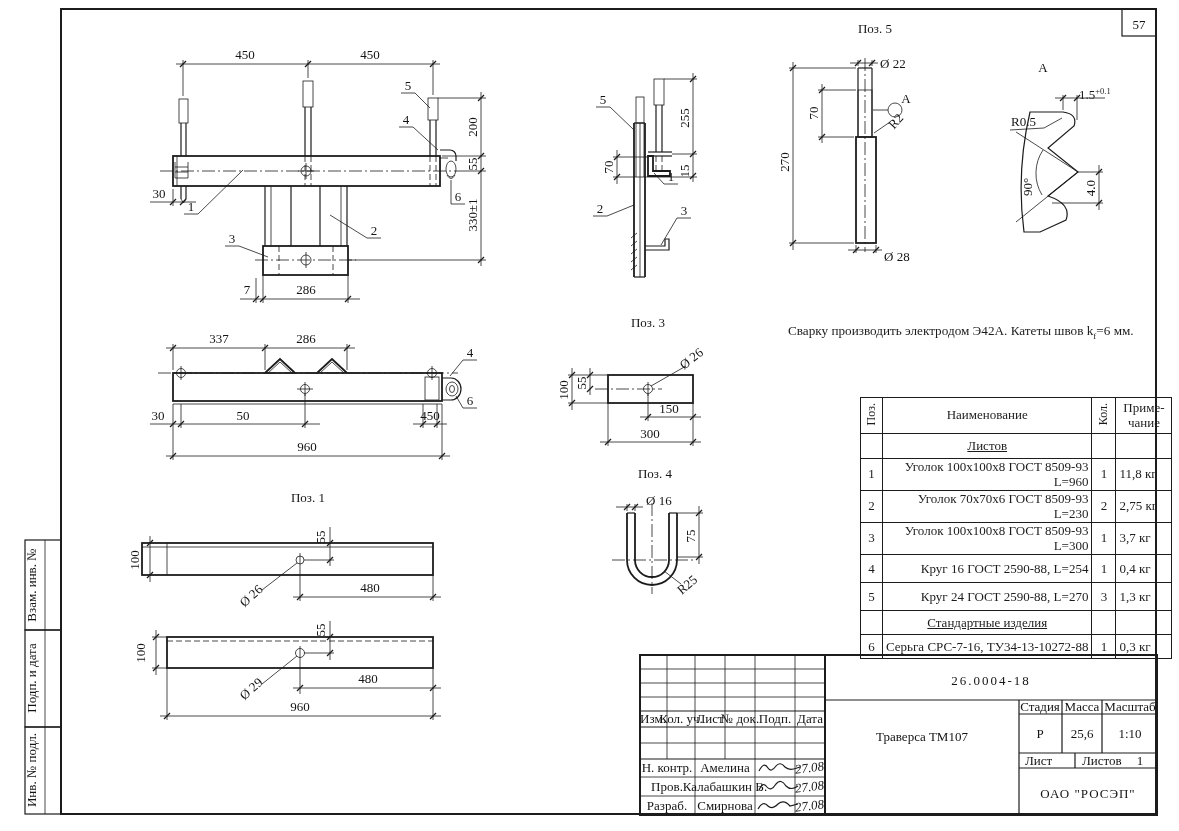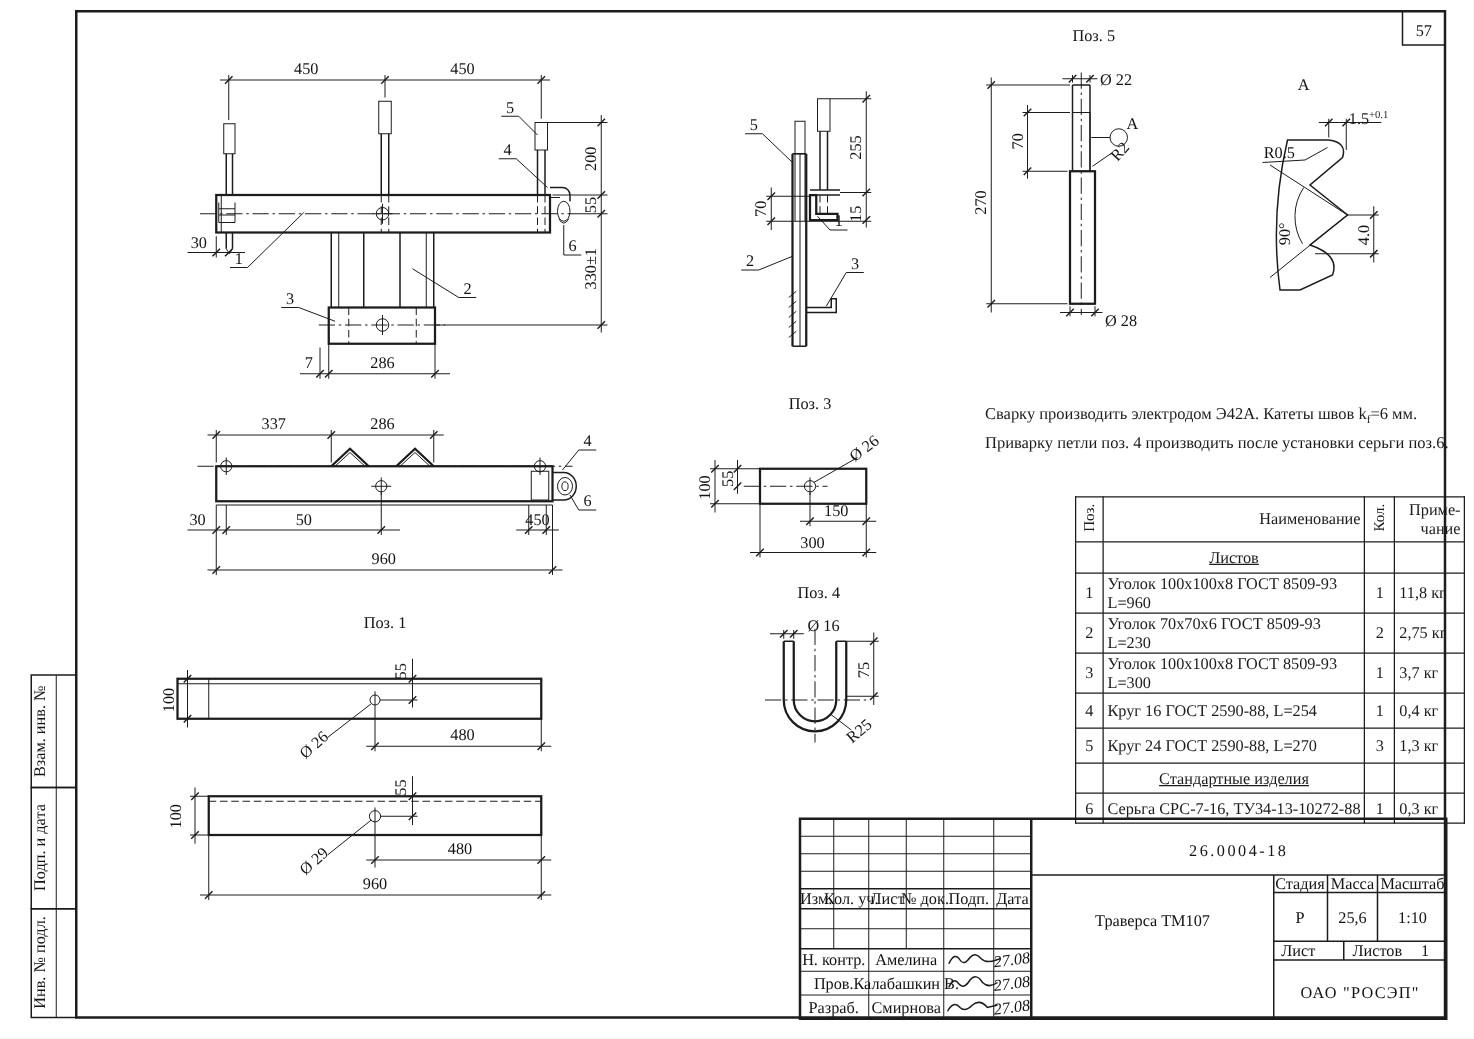--- a/index.html
+++ b/index.html
@@ -26,24 +26,24 @@
   text.t-pg{font-size:15px;}
   text.t-A{font-size:15px;}
   
   .ptable{position:absolute;left:860px;top:397px;border-collapse:collapse;table-layout:fixed;
           font-size:13px;line-height:1.12;}
   .ptable td,.ptable th{border:1.6px solid #1c1c1c;padding:1px 3px;font-weight:normal;vertical-align:middle;
           overflow:hidden;}
   .ptable .c-poz{text-align:center;}
   .ptable .c-qty{text-align:center;}
   .ptable .c-note{text-align:left;white-space:nowrap;}
-  .ptable .c-name{text-align:left;white-space:nowrap;}
+  .ptable .c-name{text-align:right;white-space:nowrap;}
   .vtext{display:inline-block;writing-mode:vertical-rl;transform:rotate(180deg);font-size:12px;}
   .sec-h{text-align:center;text-decoration:underline;}
-  .hdr-c{text-align:right;}
+  .hdr-c{text-align:center;}
   
   .notes{position:absolute;left:788px;top:321px;width:380px;font-size:13.2px;line-height:1.55;}
   .notes div{white-space:nowrap;}
   .notes sub{font-size:9px;}
   .dimtol{position:absolute;left:1079px;top:86px;font-size:13px;text-align:right;}
   .dimtol sup{font-size:8.5px;}
 </style>
 </head>
 <body>
 
@@ -550,21 +550,20 @@
     <text x="810" y="810" text-anchor="middle" class="t-hand" transform="rotate(-7 810 810)">27.08</text>
   </g>
 </svg>
 
 <div class="dimtol">
   <span>1.5</span><sup>+0.1</sup>
 </div>
 
 <div class="notes">
   <div><span>Сварку производить электродом Э42А. Катеты швов k</span><sub>f</sub><span>=6 мм.</span></div>
-  <div>Приварку петли поз. 4 производить после установки серьги поз.6.</div>
 </div>
 
 <table class="ptable">
   <colgroup>
         <col style="width:22px">
         <col style="width:196px">
         <col style="width:24px">
         <col style="width:56px">
       </colgroup>
   <tbody>

